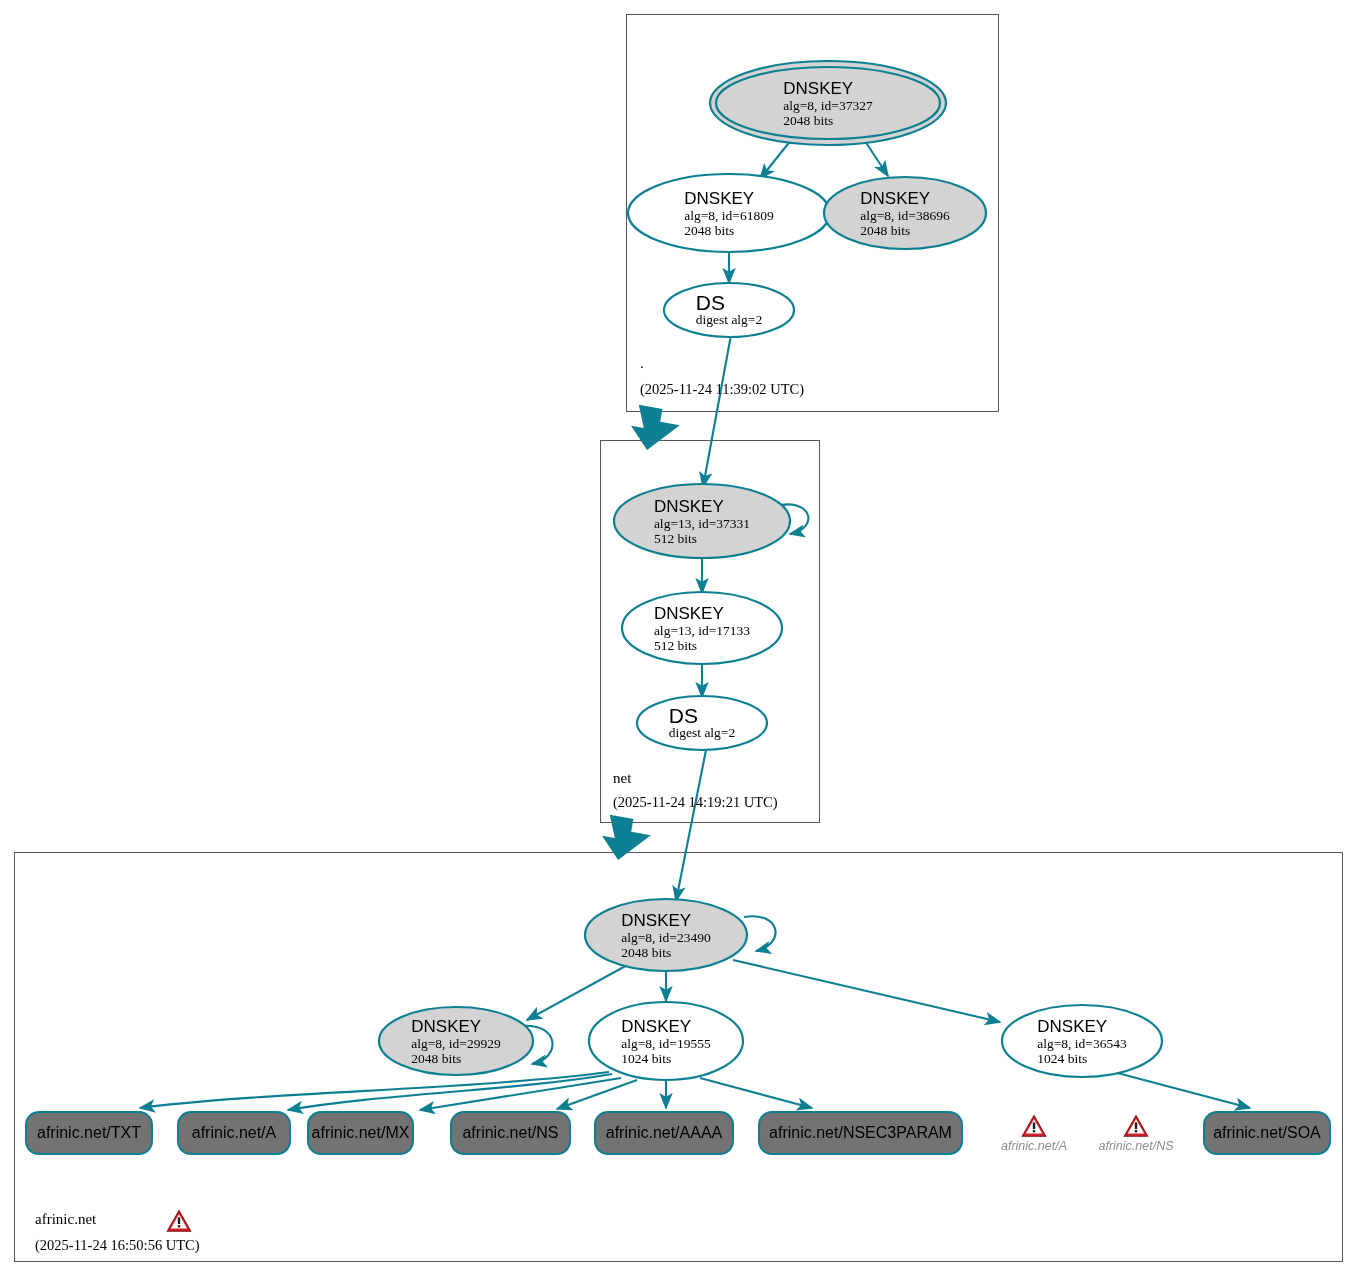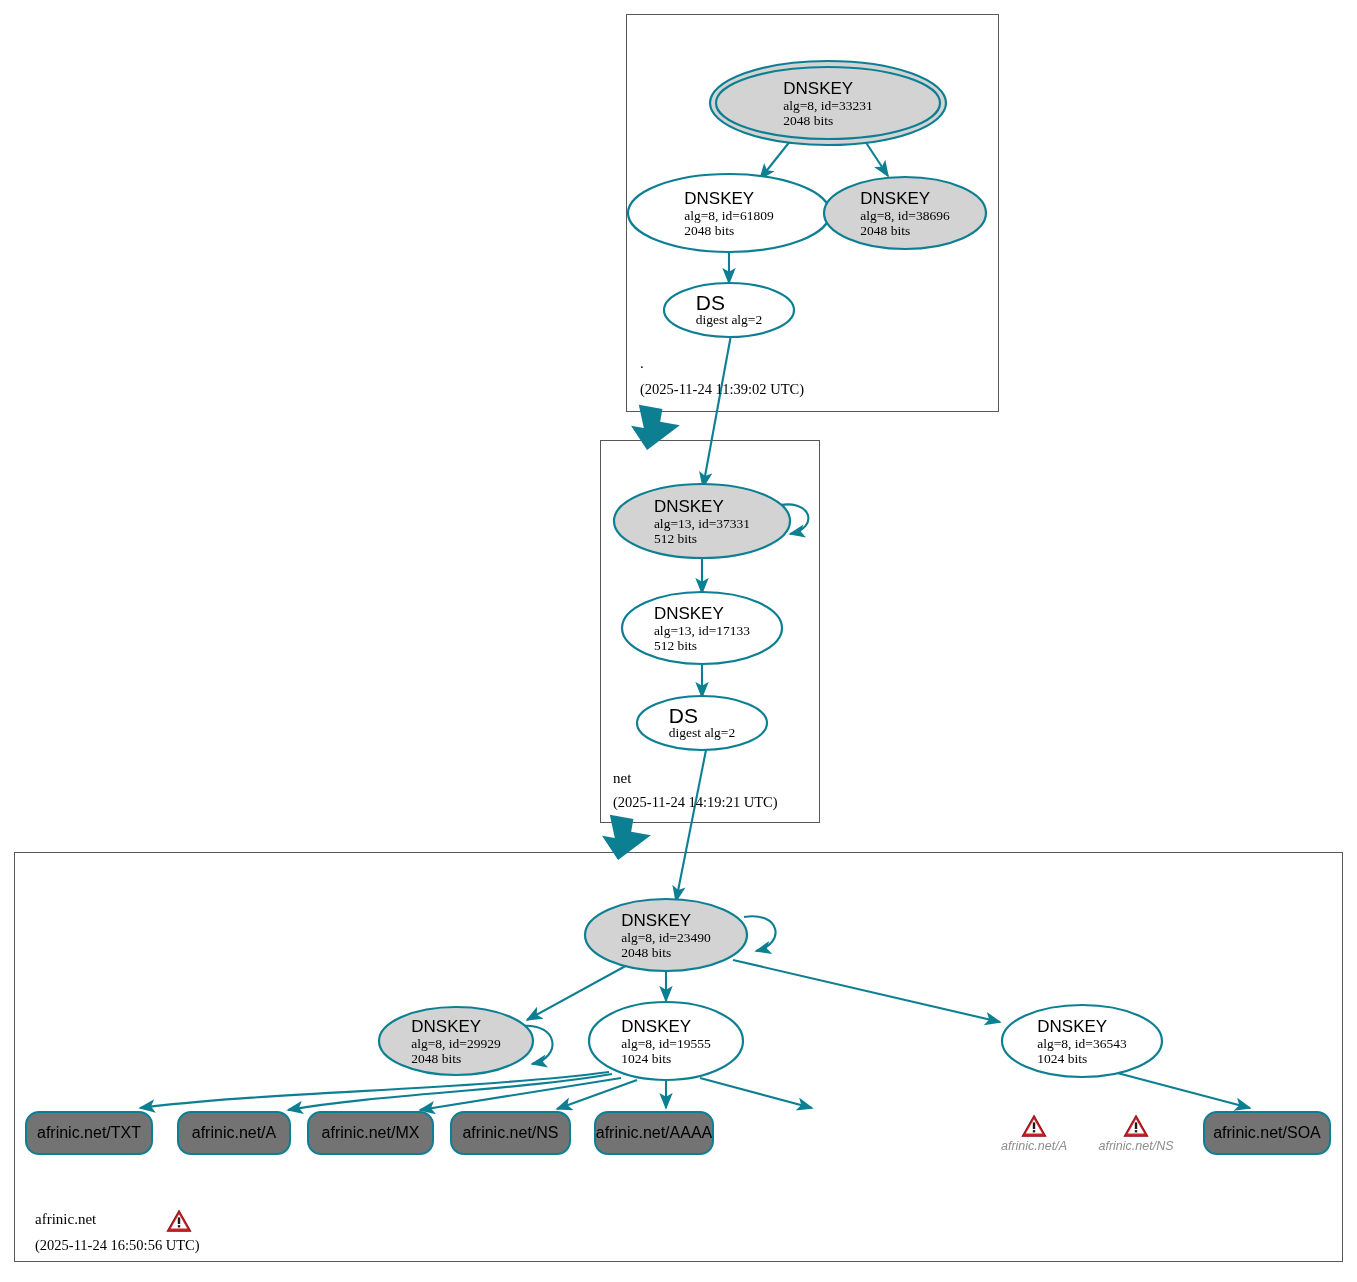--- a/index.html
+++ b/index.html
@@ -203,21 +203,21 @@
       <ellipse cx="456" cy="1041" rx="77" ry="34" fill="#d3d3d3" stroke="#0d7f93" stroke-width="2.2"></ellipse>
 
       <ellipse cx="666" cy="1041" rx="77" ry="39" fill="#ffffff" stroke="#0d7f93" stroke-width="2.2"></ellipse>
 
       <ellipse cx="1082" cy="1041" rx="80" ry="36" fill="#ffffff" stroke="#0d7f93" stroke-width="2.2"></ellipse>
     </g>
   </svg>
 
   <div class="node-text" style="left:828px; top:103px;">
     <div class="nt-title">DNSKEY</div>
-    <div class="nt-sub">alg=8, id=33231</div>
+    <div class="nt-sub">alg=8, id=37327</div>
     <div class="nt-sub">2048 bits</div>
   </div>
 
   <div class="node-text" style="left:729px; top:213px;">
     <div class="nt-title">DNSKEY</div>
     <div class="nt-sub">alg=8, id=61809</div>
     <div class="nt-sub">2048 bits</div>
   </div>
 
   <div class="node-text" style="left:905px; top:213px;">
@@ -267,23 +267,24 @@
   </div>
 
   <div class="node-text" style="left:1082px; top:1041px;">
     <div class="nt-title">DNSKEY</div>
     <div class="nt-sub">alg=8, id=36543</div>
     <div class="nt-sub">1024 bits</div>
   </div>
 
   <div class="rrset" style="left:25px; top:1111px; width:128px; height:44px;">afrinic.net/TXT</div>
   <div class="rrset" style="left:177px; top:1111px; width:114px; height:44px;">afrinic.net/A</div>
-  <div class="rrset" style="left:307px; top:1111px; width:127px; height:44px;">afrinic.net/MX</div>
+  <div class="rrset" style="left:307px; top:1111px; width:107px; height:44px;">afrinic.net/MX</div>
   <div class="rrset" style="left:450px; top:1111px; width:121px; height:44px;">afrinic.net/NS</div>
-  <div class="rrset" style="left:594px; top:1111px; width:120px; height:44px;">afrinic.net/AAAA</div>
+  <div class="rrset" style="left:594px; top:1111px; width:140px; height:44px;">afrinic.net/AAAA</div>
+  <div class="rrset" style="left:758px; top:1111px; width:205px; height:44px;">afrinic.net/NSEC3PARAM</div>
   <div class="rrset" style="left:1203px; top:1111px; width:128px; height:44px;">afrinic.net/SOA</div>
 
   <div class="errnode" style="left:988px; top:1114px; width:92px;">
     <svg class="warn-tri" width="26" height="24" viewBox="0 0 26 24" xmlns="http://www.w3.org/2000/svg">
       <path d="M13,1.5 L24.7,22.2 L1.3,22.2 Z" fill="#cc2229" stroke="#8d1317" stroke-width="1.1"></path>
       <path d="M13,5.2 L21.2,19.6 L4.8,19.6 Z" fill="#ffffff"></path>
       <rect x="11.8" y="8.4" width="2.4" height="6.6" fill="#1a1a1a"></rect>
       <rect x="11.8" y="16.1" width="2.4" height="2.3" fill="#1a1a1a"></rect>
     </svg>
     <span class="err-label">afrinic.net/A</span>

